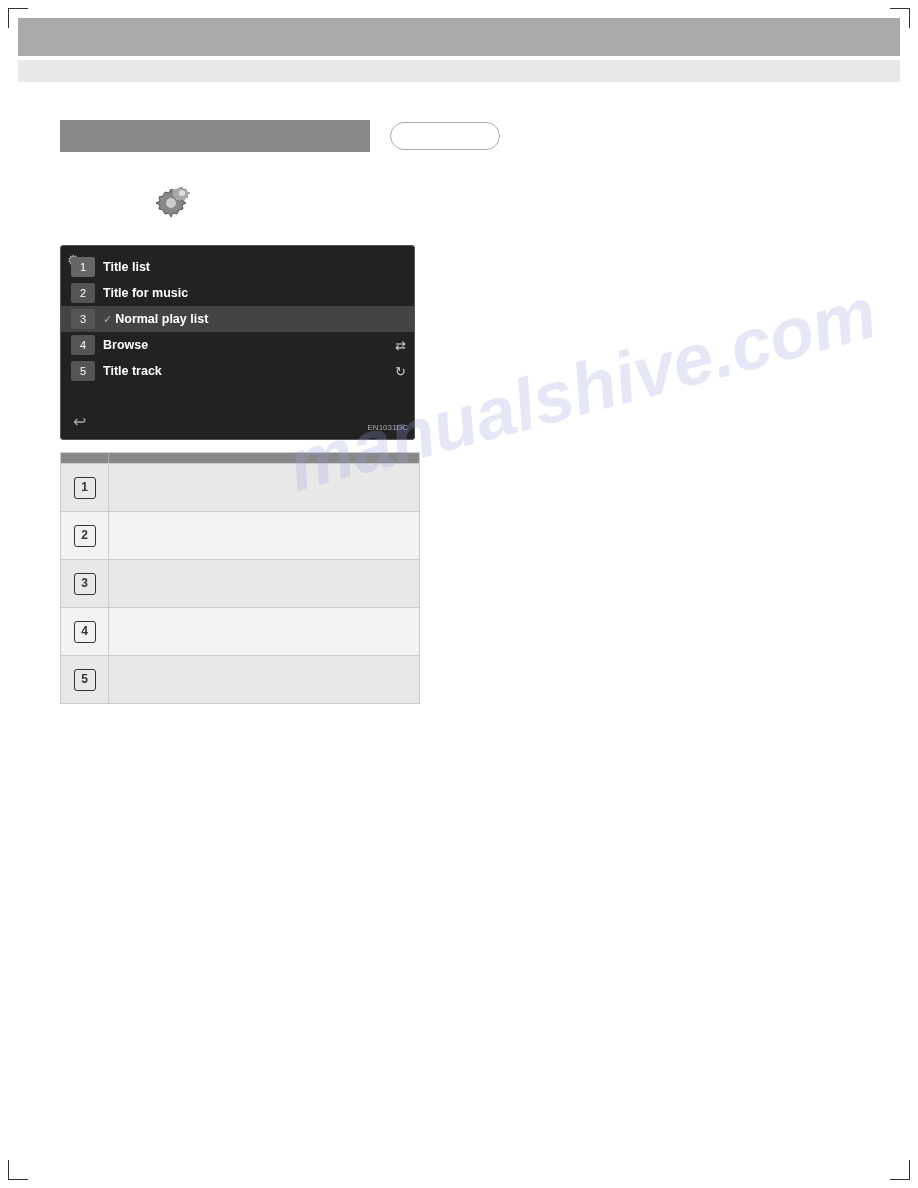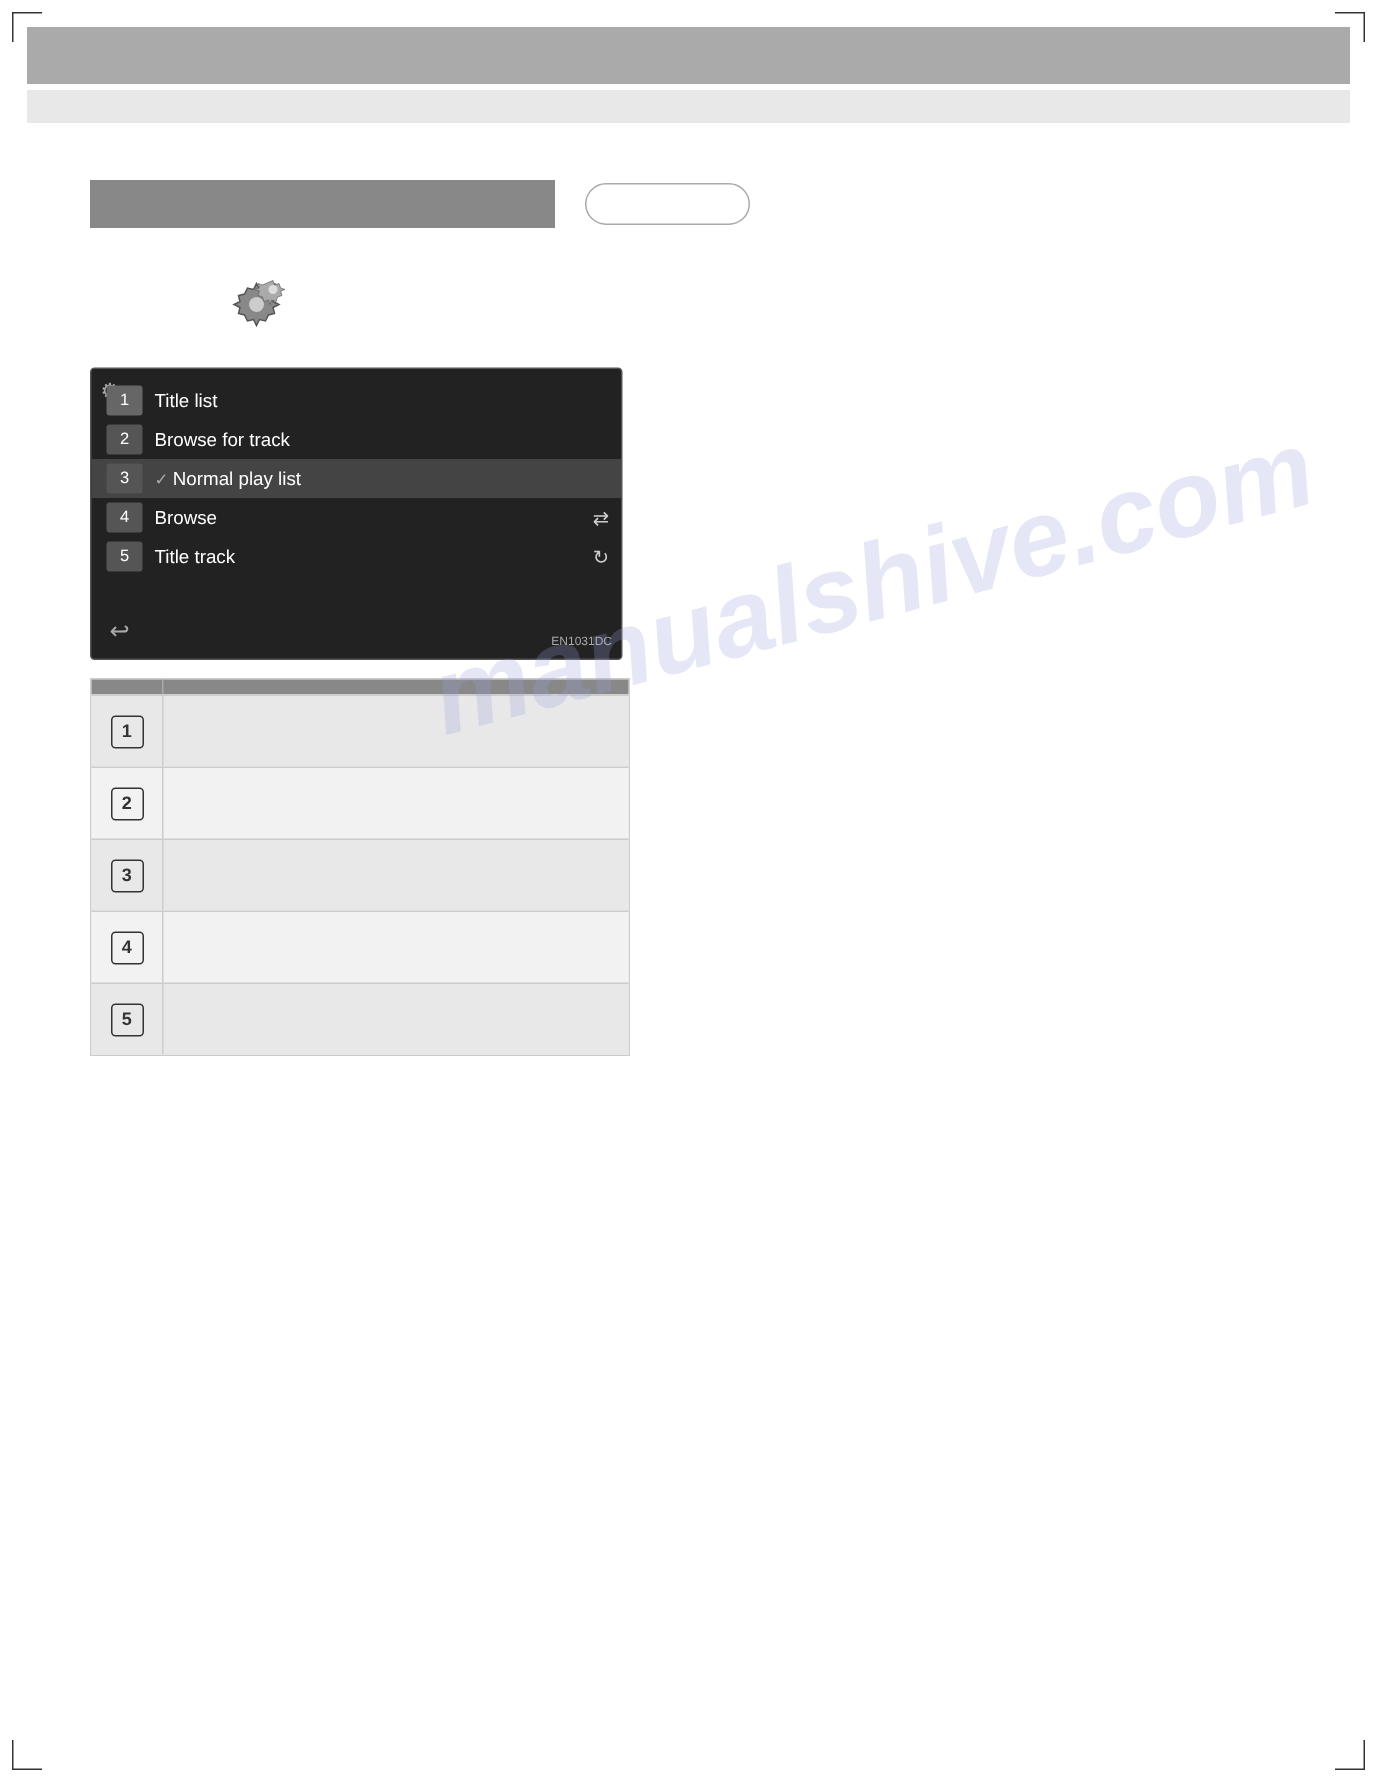--- a/index.html
+++ b/index.html
@@ -137,20 +137,21 @@
       margin-right: 8px;
       flex-shrink: 0;
     }
 
     .menu-item.title-item .menu-item-num {
       background: #666666;
     }
 
     .menu-item-text {
       flex: 1;
+      font-weight: bold;
     }
 
     .menu-item-icon {
       margin-left: auto;
       font-size: 13px;
       color: #cccccc;
     }
 
     .checkmark {
       font-size: 11px;
@@ -294,21 +295,21 @@
 
     <span class="menu-settings-icon">⚙</span>
 
     <div class="menu-item title-item">
       <div class="menu-item-num">1</div>
       <span class="menu-item-text">Title list</span>
     </div>
 
     <div class="menu-item">
       <div class="menu-item-num">2</div>
-      <span class="menu-item-text">Browse for track</span>
+      <span class="menu-item-text">Title for music</span>
     </div>
 
     <div class="menu-item active-item">
       <div class="menu-item-num">3</div>
       <span class="checkmark">✓</span>
       <span class="menu-item-text">Normal play list</span>
     </div>
 
     <div class="menu-item">
       <div class="menu-item-num">4</div>

